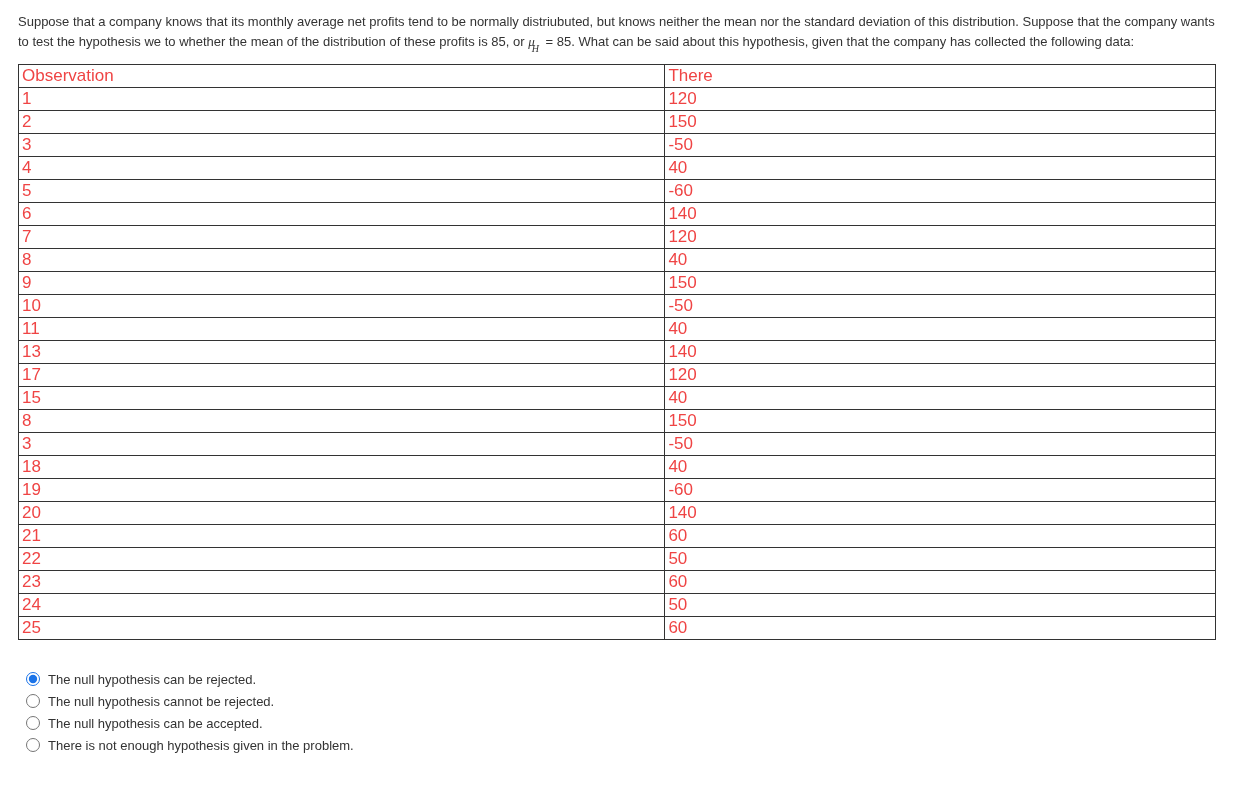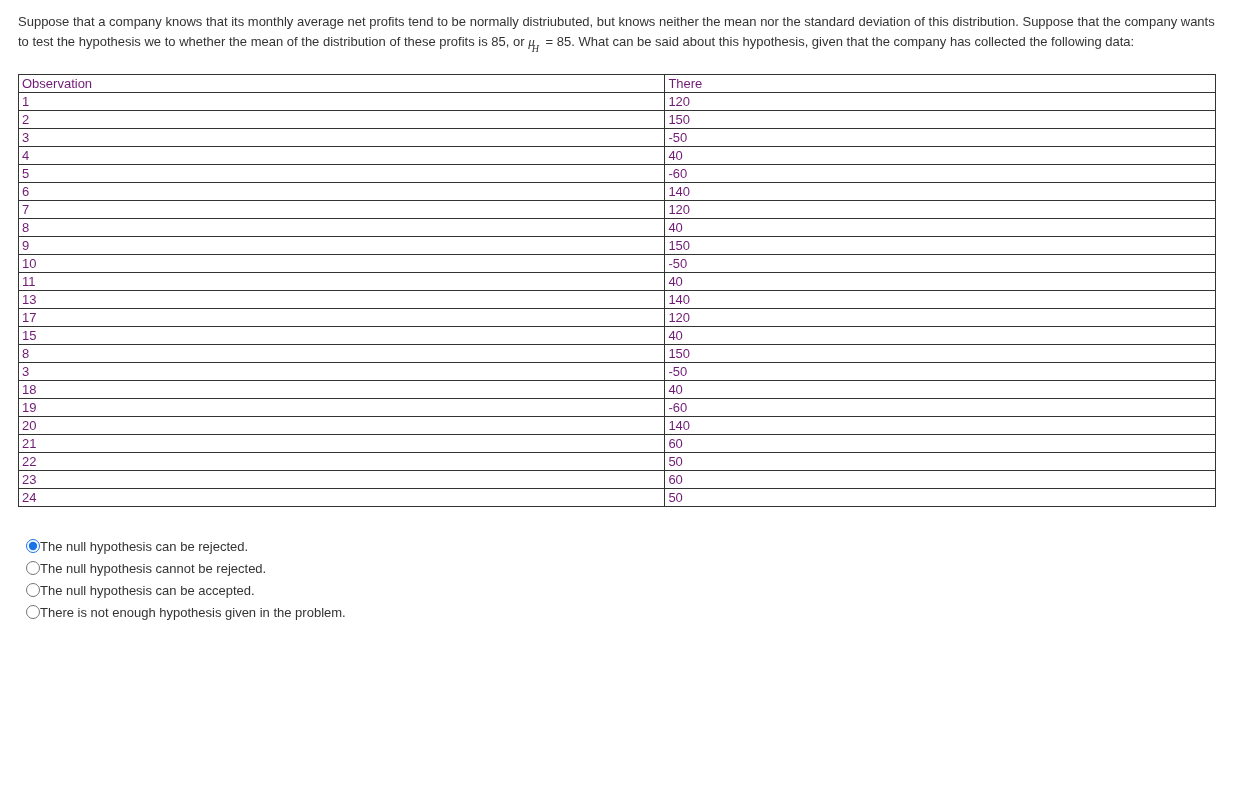--- a/index.html
+++ b/index.html
@@ -32,23 +32,23 @@
     font-family: "Times New Roman", Times, serif;
     font-size: 10px;
     vertical-align: sub;
     position: relative;
     top: 2px;
     left: -3px;
   }
   table.data-table {
     border-collapse: collapse;
     width: 100%;
-    margin-top: 20px;
-    font-size: 13px;
-    color: #701a75;
+    margin-top: 10px;
+    font-size: 17px;
+    color: #ef4444;
   }
   table.data-table th,
   table.data-table td {
     border: 1px solid #333333;
     padding: 1px 3px;
     text-align: left;
     font-weight: normal;
   }
   table.data-table th {
     font-weight: normal;
@@ -57,20 +57,21 @@
   .data-table td:first-child {
     width: 54%;
   }
   .options {
     margin-top: 28px;
     margin-left: 8px;
   }
   .option-row {
     display: flex;
     align-items: center;
+    gap: 8px;
     height: 22px;
     font-size: 13px;
     color: #333333;
   }
   .option-row input[type=radio] {
     accent-color: #1a73e8;
     width: 14px;
     height: 14px;
     margin: 0;
   }
@@ -180,20 +181,24 @@
           <td>50</td>
         </tr>
         <tr>
           <td>23</td>
           <td>60</td>
         </tr>
         <tr>
           <td>24</td>
           <td>50</td>
         </tr>
+        <tr>
+          <td>25</td>
+          <td>60</td>
+        </tr>
       </tbody>
   </table>
 
   <div class="options" id="options">
       <label class="option-row">
         <input type="radio" name="answer" checked="" style="">
         <span>The null hypothesis can be rejected.</span>
       </label>
       <label class="option-row">
         <input type="radio" name="answer" style="">

